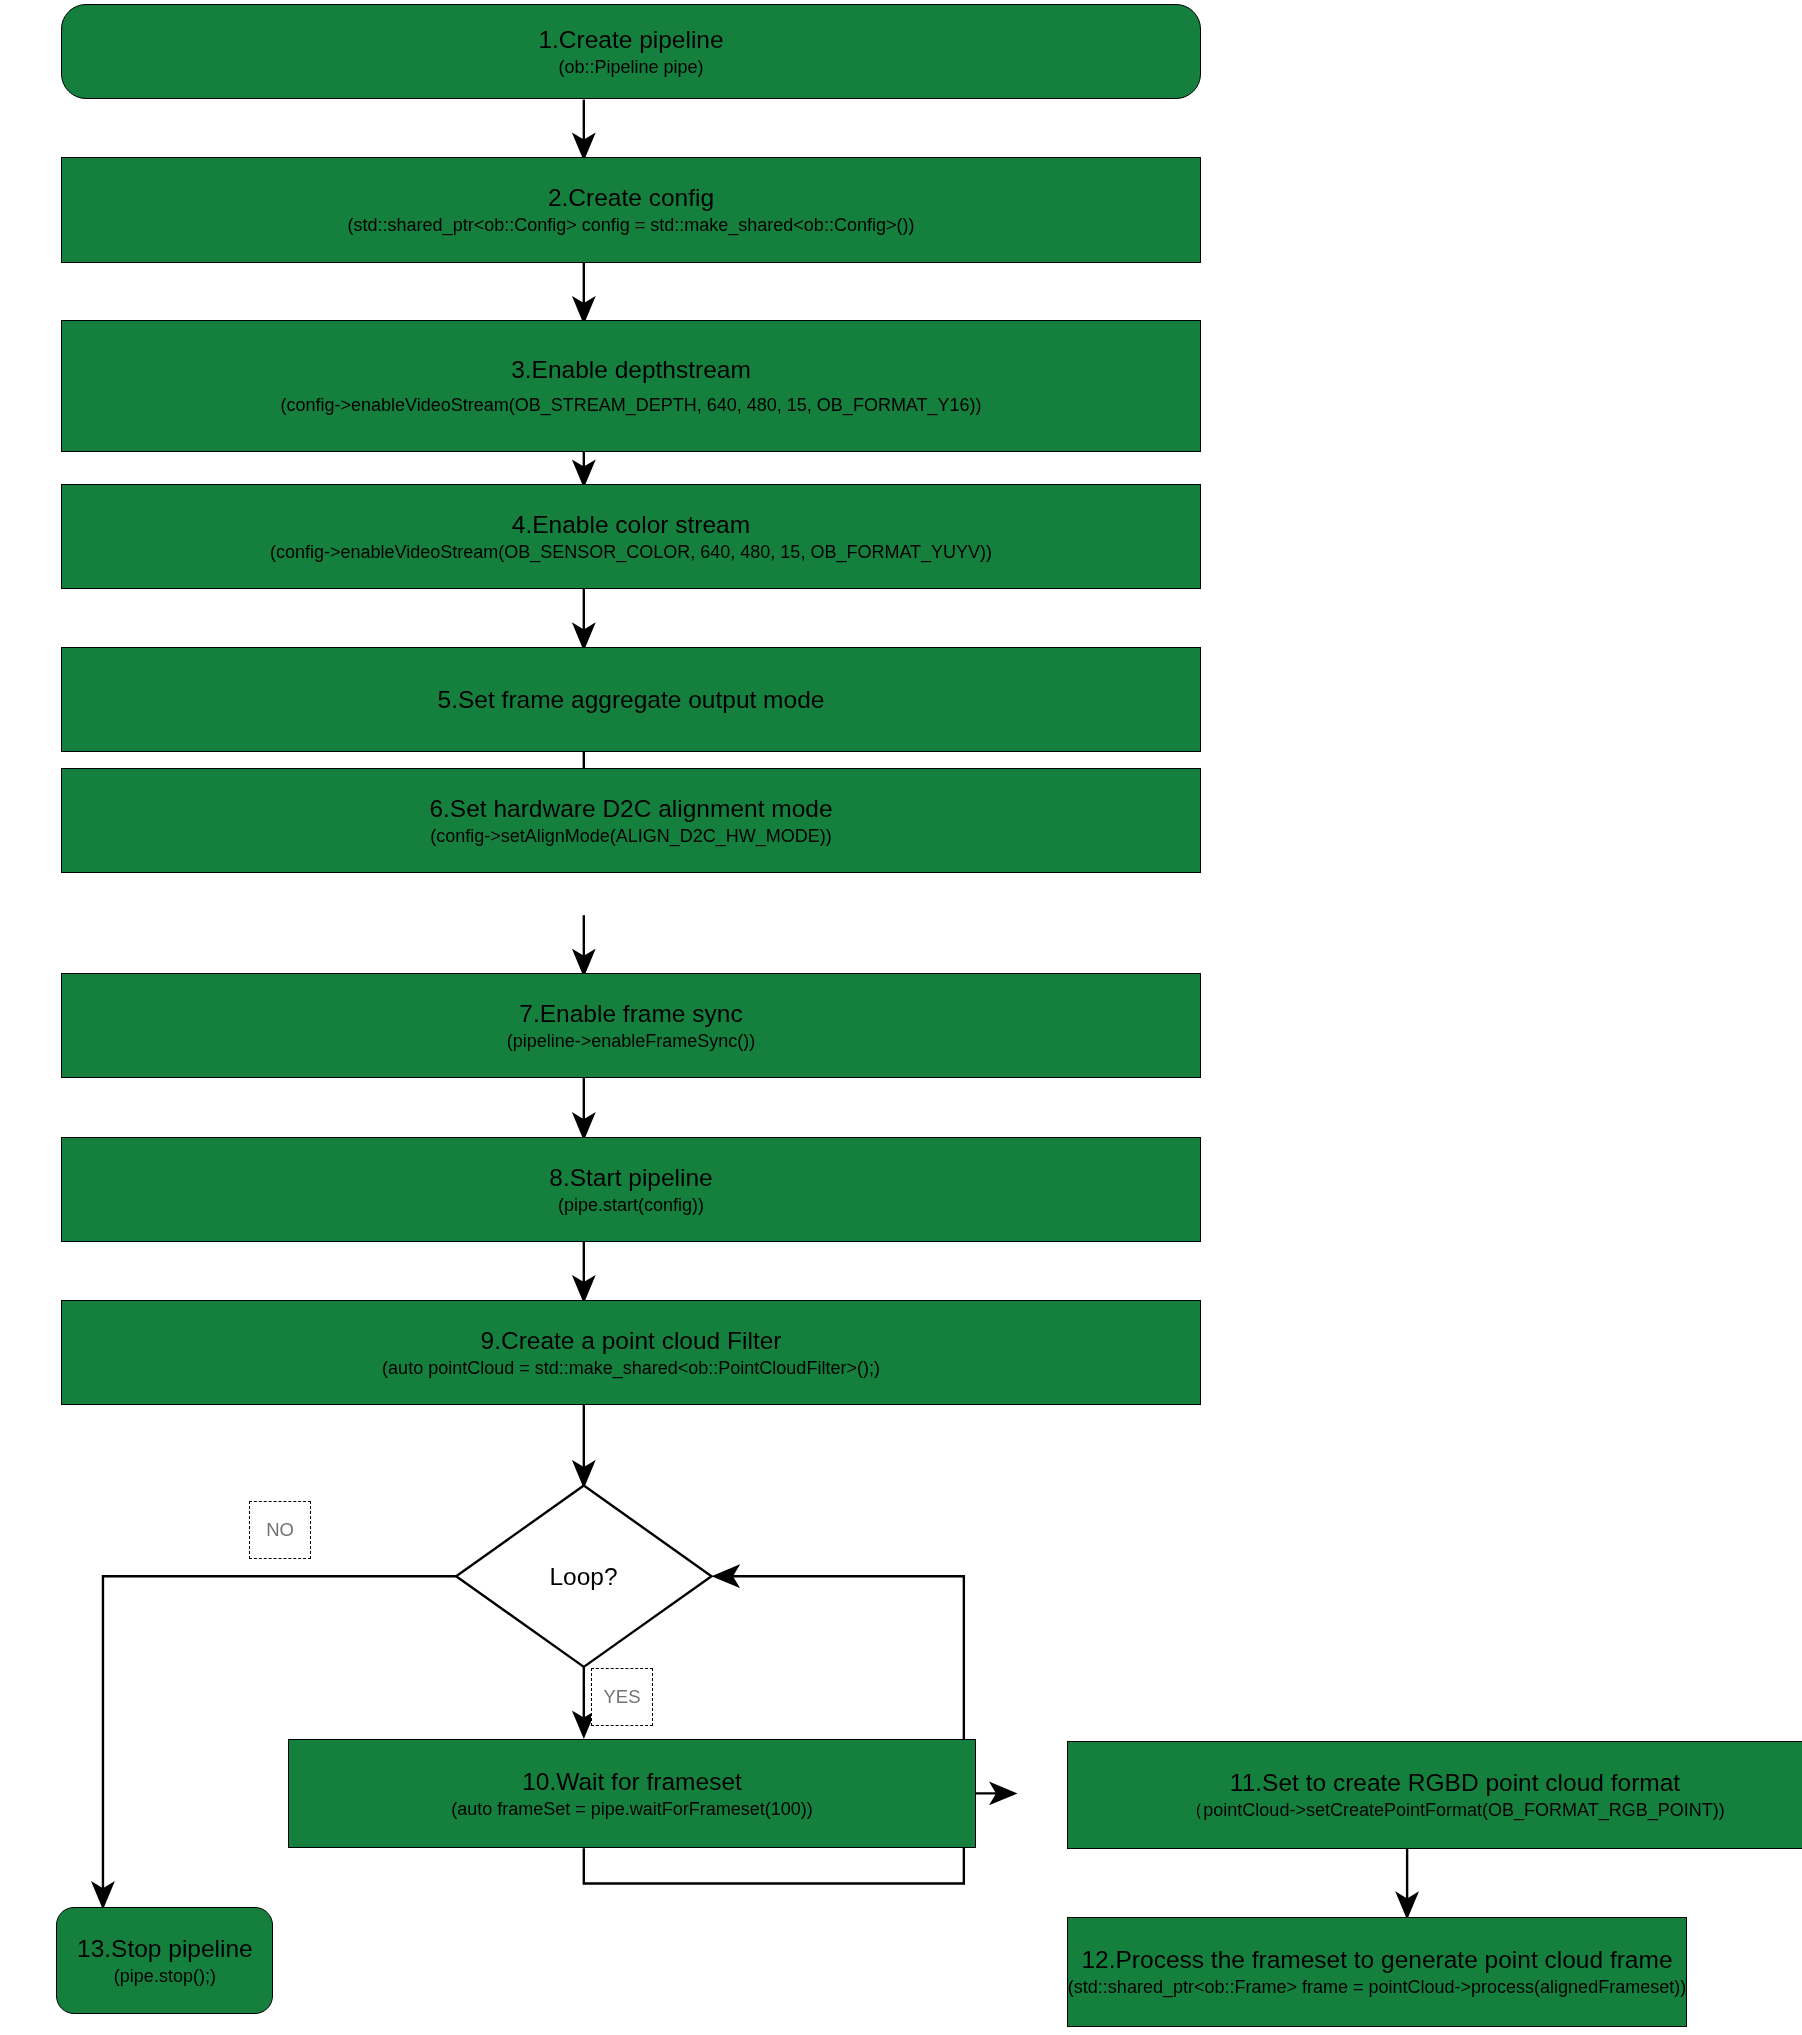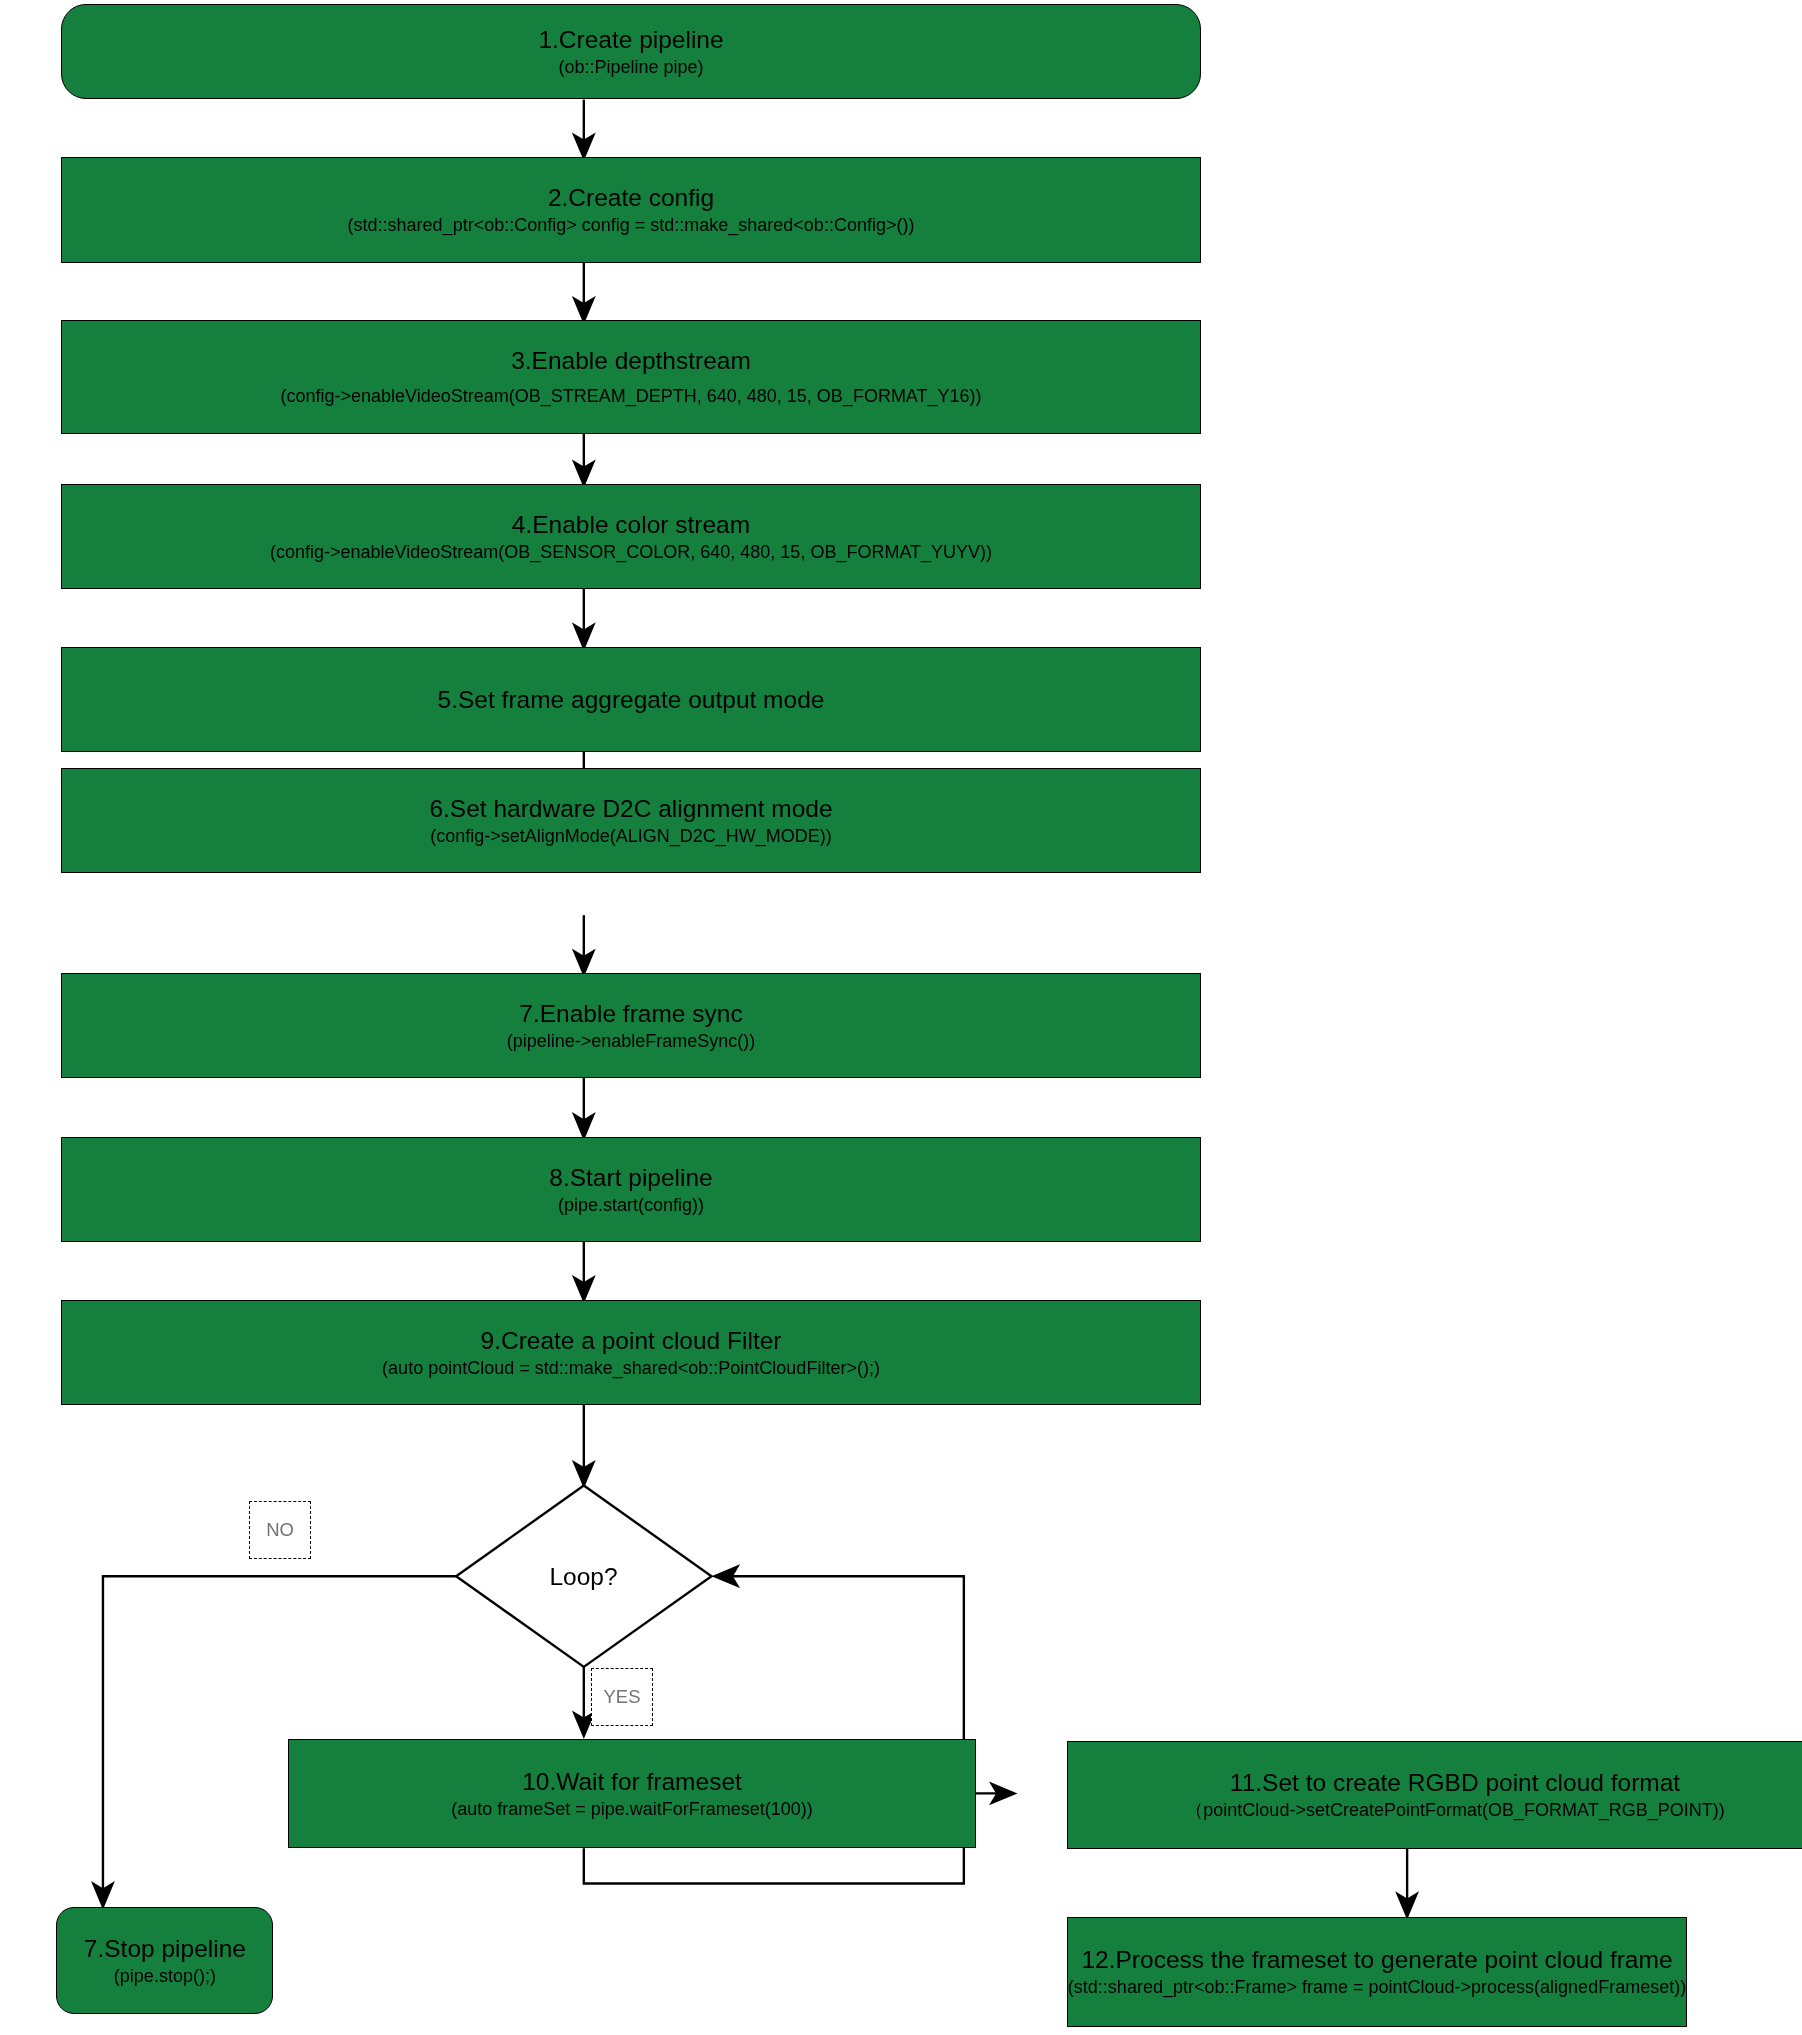--- a/index.html
+++ b/index.html
@@ -123,21 +123,21 @@
   <div class="node terminal" style="left:13px; top:4.2px; width:1140px; height:95px;">
     <div class="title">1.Create pipeline</div>
     <div class="code">(ob::Pipeline pipe)</div>
   </div>
 
   <div class="node" style="left:13px; top:157px; width:1140px; height:106px;">
     <div class="title">2.Create config</div>
     <div class="code">(std::shared_ptr&lt;ob::Config&gt; config = std::make_shared&lt;ob::Config&gt;())</div>
   </div>
 
-  <div class="node" style="left:13px; top:320px; width:1140px; height:114px;gap:8px;">
+  <div class="node" style="left:13px; top:320px; width:1140px; height:132px;gap:8px;">
     <div class="title">3.Enable depthstream</div>
     <div class="code">(config-&gt;enableVideoStream(OB_STREAM_DEPTH, 640, 480, 15, OB_FORMAT_Y16))</div>
   </div>
 
   <div class="node" style="left:13px; top:484px; width:1140px; height:105px;">
     <div class="title">4.Enable color stream</div>
     <div class="code">(config-&gt;enableVideoStream(OB_SENSOR_COLOR, 640, 480, 15, OB_FORMAT_YUYV))</div>
   </div>
 
   <div class="node" style="left:13px; top:647px; width:1140px; height:105px;gap:16px;">
@@ -173,21 +173,21 @@
     <div class="title">11.Set to create RGBD point cloud format</div>
     <div class="code">（pointCloud-&gt;setCreatePointFormat(OB_FORMAT_RGB_POINT))</div>
   </div>
 
   <div class="node" style="left:1019px; top:1917px; width:620px; height:110px;">
     <div class="title">12.Process the frameset to generate point cloud frame</div>
     <div class="code">(std::shared_ptr&lt;ob::Frame&gt; frame = pointCloud-&gt;process(alignedFrameset))</div>
   </div>
 
   <div class="node terminal" style="left:8.4px; top:1907px; width:217px; height:107px; border-radius:18px;">
-    <div class="title">7.Stop pipeline</div>
+    <div class="title">13.Stop pipeline</div>
     <div class="code">(pipe.stop();)</div>
   </div>
 
   <div class="diamond-label" style="left:494px; top:1559px; width:179px; height:36px;">
     <span>Loop?</span>
   </div>
 
   <div class="edge-label" style="left:249px; top:1501px; width:62px; height:58px;">
     <span>NO</span>
   </div>

